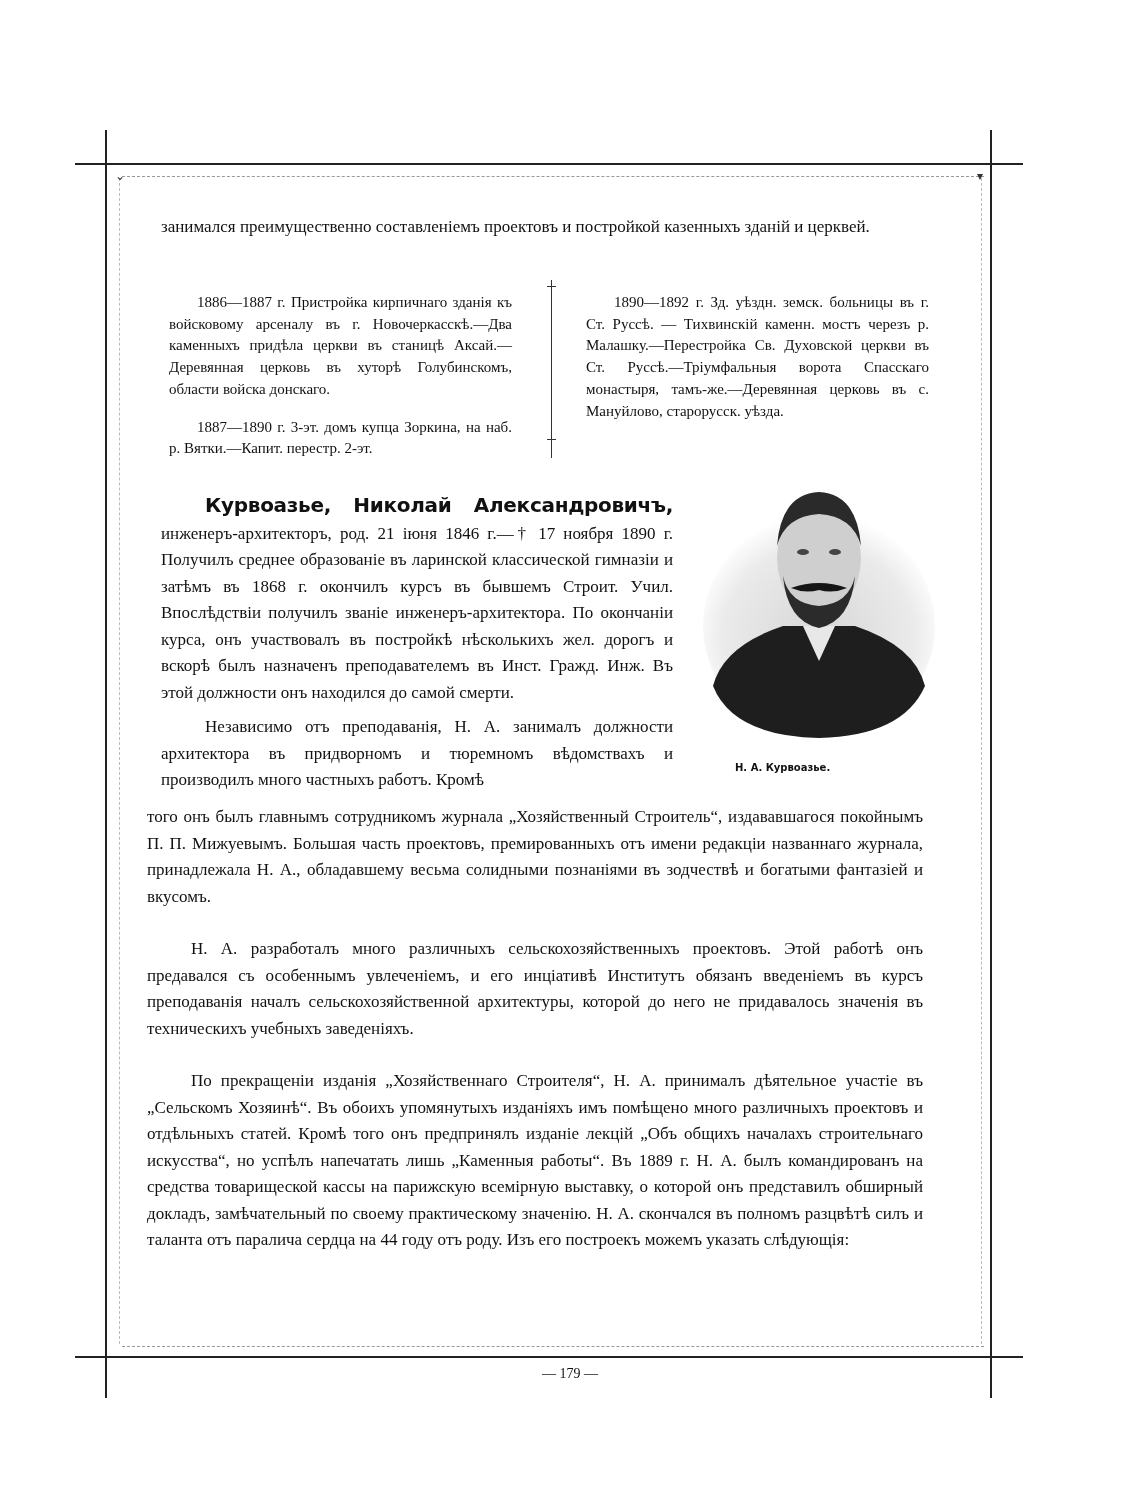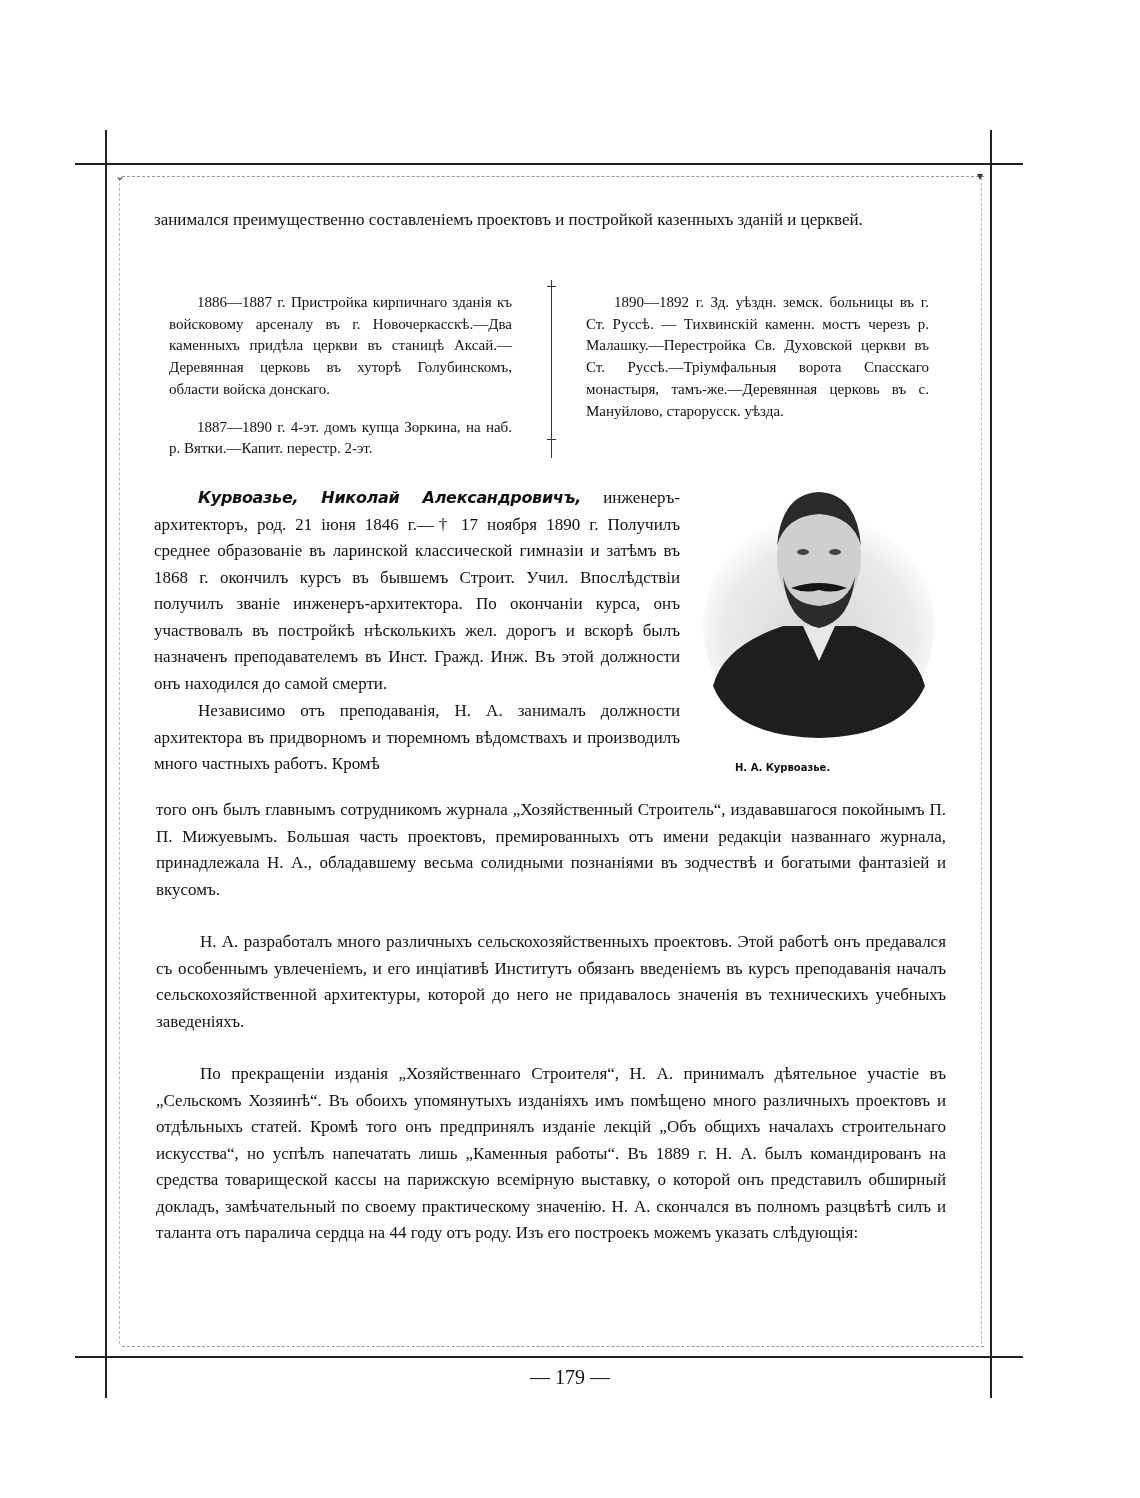--- a/index.html
+++ b/index.html
@@ -5,37 +5,37 @@
   html,body{margin:0;padding:0;background:#ffffff;}
   body{width:1140px;height:1498px;position:relative;overflow:hidden;
        font-family:"DejaVu Serif","Liberation Serif",serif;color:#111;}
   .frame-h{position:absolute;height:2px;background:#222;}
   .frame-v{position:absolute;width:2px;background:#222;}
   .dash-h{position:absolute;height:0;border-top:1px dashed #999;}
   .dash-v{position:absolute;width:0;border-left:1px dashed #bbb;}
   .corner{position:absolute;font-size:12px;color:#333;font-family:"DejaVu Sans",sans-serif;}
   .text{position:absolute;font-size:17px;line-height:26.5px;text-align:justify;
         font-family:"Liberation Serif","DejaVu Serif",serif;}
-  .text p{margin:1px;}
+  .text p{margin:8px;}
   .indent{text-indent:44px;}
   .narrow{font-family:"Liberation Sans Narrow","Liberation Serif",serif;}
   .col{position:absolute;font-size:15px;line-height:21.7px;text-align:justify;
        font-family:"Liberation Serif","DejaVu Serif",serif;}
   .col p{margin:16px;}
   .col .indent{text-indent:28px;}
   .col-rule{position:absolute;left:551px;top:280px;width:1px;height:178px;background:#333;}
   .col-rule::before,.col-rule::after{content:"";position:absolute;left:-4px;width:9px;height:1px;background:#333;}
   .col-rule::before{top:6px;}
   .col-rule::after{bottom:18px;}
-  .name{font-family:"DejaVu Sans","Liberation Sans",sans-serif;font-weight:bold;letter-spacing:-0.3px;font-size:16px;font-style:italic;}
+  .name{font-family:"DejaVu Sans","Liberation Sans",sans-serif;font-weight:bold;letter-spacing:-0.3px;font-size:20px;}
   .portrait{position:absolute;left:703px;top:486px;width:232px;height:255px;}
   .caption{position:absolute;left:735px;top:762px;width:170px;text-align:left;
            font-family:"DejaVu Sans","Liberation Sans",sans-serif;font-weight:bold;font-size:10px;}
   .page-number{position:absolute;left:500px;top:1366px;width:140px;text-align:center;
-               font-size:20px;font-family:"Liberation Serif",serif;}
+               font-size:14px;font-family:"Liberation Serif",serif;}
 </style>
 </head>
 <body>
 
 <div class="frame-v" style="left:105px;top:130px;height:1268px;"></div>
 <div class="frame-v" style="left:990px;top:130px;height:1268px;"></div>
 <div class="frame-h" style="left:75px;top:163px;width:948px;"></div>
 <div class="frame-h" style="left:75px;top:1356px;width:948px;"></div>
 <div class="dash-h" style="left:122px;top:176px;width:862px;"></div>
 <div class="dash-h" style="left:122px;top:1346px;width:862px;"></div>
@@ -43,21 +43,21 @@
 <div class="dash-v" style="left:981px;top:178px;height:1166px;"></div>
 <div class="corner" style="left:115px;top:169px;">⌄</div>
 <div class="corner" style="left:977px;top:169px;">▾</div>
 
 <div class="text narrow" style="left:153px;top:206px;width:792px;">
   <p>занимался преимущественно составленіемъ проектовъ и постройкой казенныхъ зданій и церквей.</p>
 </div>
 
 <div class="col" style="left:153px;top:276px;width:375px;">
   <p class="indent">1886—1887 г. Пристройка кирпичнаго зданія къ войсковому арсеналу въ г. Новочеркасскѣ.—Два каменныхъ придѣла церкви въ станицѣ Аксай.—Деревянная церковь въ хуторѣ Голубинскомъ, области войска донскаго.</p>
-  <p class="indent">1887—1890 г. 4-эт. домъ купца Зоркина, на наб. р. Вятки.—Капит. перестр. 2-эт.</p>
+  <p class="indent">1887—1890 г. 3-эт. домъ купца Зоркина, на наб. р. Вятки.—Капит. перестр. 2-эт.</p>
 </div>
 <div class="col-rule"></div>
 <div class="col" style="left:570px;top:276px;width:375px;">
   <p class="indent">1890—1892 г. Зд. уѣздн. земск. больницы въ г. Ст. Руссѣ. — Тихвинскій каменн. мостъ черезъ р. Малашку.—Перестройка Св. Духовской церкви въ Ст. Руссѣ.—Тріумфальныя ворота Спасскаго монастыря, тамъ-же.—Деревянная церковь въ с. Мануйлово, старорусск. уѣзда.</p>
 </div>
 
 <div class="text" style="left:153px;top:484px;width:528px;">
   <p class="indent"><span class="name">Курвоазье, Николай Александровичъ,</span><span> инженеръ-архитекторъ, род. 21 іюня 1846 г.—† 17 ноября 1890 г. Получилъ среднее образованіе въ ларинской классической гимназіи и затѣмъ въ 1868 г. окончилъ курсъ въ бывшемъ Строит. Учил. Впослѣдствіи получилъ званіе инженеръ-архитектора. По окончаніи курса, онъ участвовалъ въ постройкѣ нѣсколькихъ жел. дорогъ и вскорѣ былъ назначенъ преподавателемъ въ Инст. Гражд. Инж. Въ этой должности онъ находился до самой смерти.</span></p>
   <p class="indent">Независимо отъ преподаванія, Н. А. занималъ должности архитектора въ придворномъ и тюремномъ вѣдомствахъ и производилъ много частныхъ работъ. Кромѣ</p>
 </div>
@@ -77,19 +77,19 @@
     <ellipse cx="116" cy="72" rx="42" ry="56" fill="#cfcfcf"></ellipse>
     <path d="M74 60 Q78 8 116 6 Q154 8 158 60 Q150 30 116 28 Q82 30 74 60 Z" fill="#2a2a2a"></path>
     <path d="M80 90 Q84 135 116 142 Q148 135 152 90 Q146 118 116 120 Q86 118 80 90 Z" fill="#2b2b2b"></path>
     <path d="M88 102 Q116 92 144 102 Q130 108 116 104 Q102 108 88 102 Z" fill="#151515"></path>
     <ellipse cx="100" cy="66" rx="6" ry="3" fill="#444"></ellipse>
     <ellipse cx="132" cy="66" rx="6" ry="3" fill="#444"></ellipse>
   </svg>
 </div>
 <div class="caption">Н. А. Курвоазье.</div>
 
-<div class="text narrow" style="left:155px;top:796px;width:792px;">
+<div class="text narrow" style="left:139px;top:796px;width:792px;">
   <p>того онъ былъ главнымъ сотрудникомъ журнала „Хозяйственный Строитель“, издававшагося покойнымъ П. П. Мижуевымъ. Большая часть проектовъ, премированныхъ отъ имени редакціи названнаго журнала, принадлежала Н. А., обладавшему весьма солидными познаніями въ зодчествѣ и богатыми фантазіей и вкусомъ.</p>
   <p class="indent" style="margin-top:26px;">Н. А. разработалъ много различныхъ сельскохозяйственныхъ проектовъ. Этой работѣ онъ предавался съ особеннымъ увлеченіемъ, и его инціативѣ Институтъ обязанъ введеніемъ въ курсъ преподаванія началъ сельскохозяйственной архитектуры, которой до него не придавалось значенія въ техническихъ учебныхъ заведеніяхъ.</p>
   <p class="indent" style="margin-top:26px;">По прекращеніи изданія „Хозяйственнаго Строителя“, Н. А. принималъ дѣятельное участіе въ „Сельскомъ Хозяинѣ“. Въ обоихъ упомянутыхъ изданіяхъ имъ помѣщено много различныхъ проектовъ и отдѣльныхъ статей. Кромѣ того онъ предпринялъ изданіе лекцій „Объ общихъ началахъ строительнаго искусства“, но успѣлъ напечатать лишь „Каменныя работы“. Въ 1889 г. Н. А. былъ командированъ на средства товарищеской кассы на парижскую всемірную выставку, о которой онъ представилъ обширный докладъ, замѣчательный по своему практическому значенію. Н. А. скончался въ полномъ разцвѣтѣ силъ и таланта отъ паралича сердца на 44 году отъ роду. Изъ его построекъ можемъ указать слѣдующія:</p>
 </div>
 
 <div class="page-number">— 179 —</div>
 
 </body></html>

